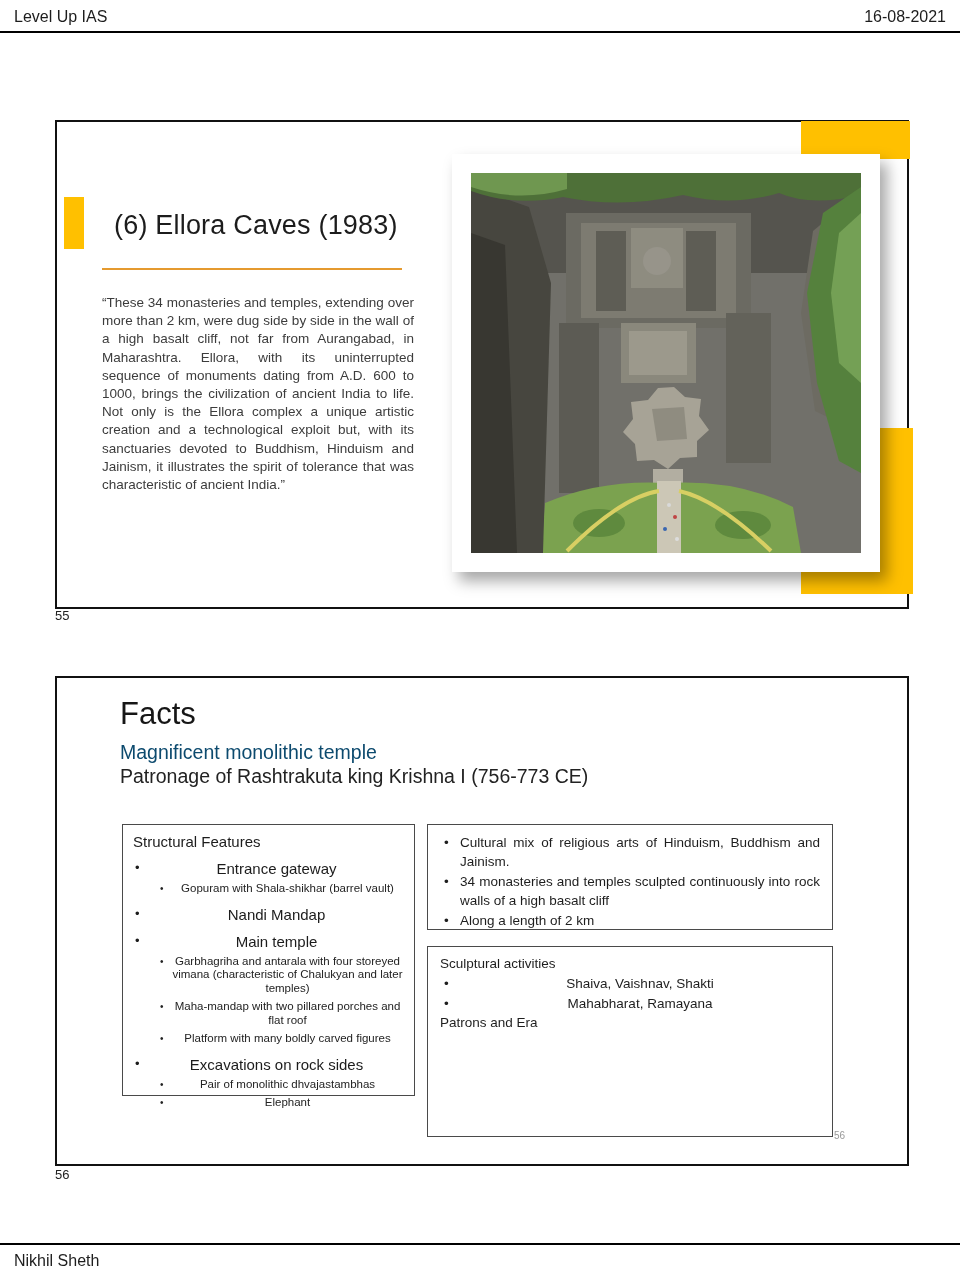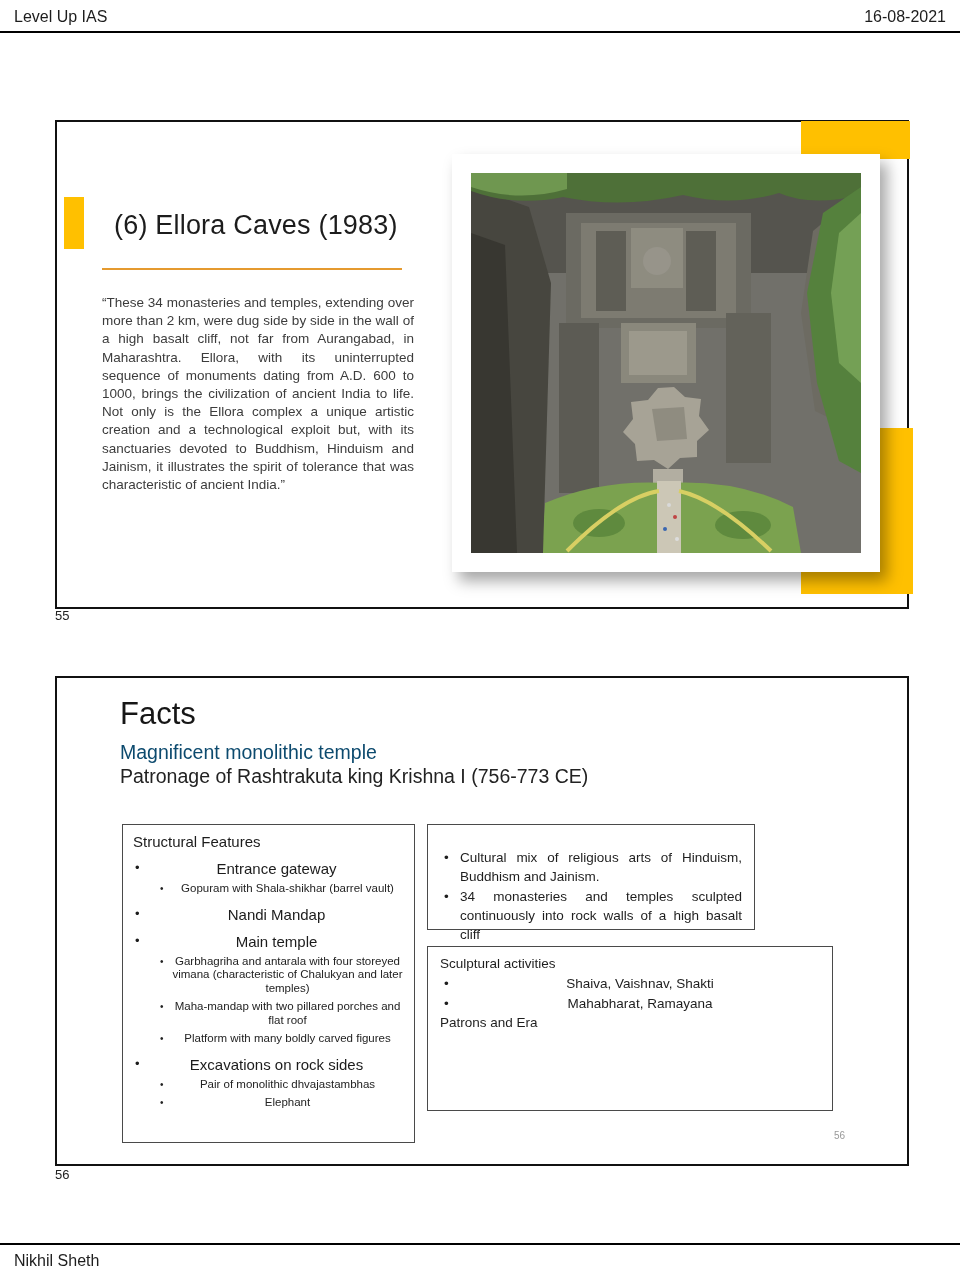--- a/index.html
+++ b/index.html
@@ -52,23 +52,23 @@
     z-index: 4;
   }
   .photo-card svg { display: block; }
 
   
   .facts-title { left: 63px; top: 18px; font-size: 31px; font-weight: 400; color: #161616; }
   .facts-sub1  { left: 63px; top: 63px; font-size: 19.5px; color: #0c4a6e; }
   .facts-sub2  { left: 63px; top: 87px; font-size: 19.5px; color: #222; }
 
   .fact-box { position: absolute; border: 1.5px solid #4a4a4a; background: #fff; box-sizing: border-box; }
-  .box-structural { left: 65px;  top: 146px; width: 293px; height: 319px; padding: 8px 10px; }
-  .box-overview   { left: 370px; top: 146px; width: 328px; height: 106px; padding: 22px 12px; }
-  .box-sculptural { left: 370px; top: 268px; width: 406px; height: 165px; padding: 7px 12px; }
+  .box-structural { left: 65px;  top: 146px; width: 293px; height: 272px; padding: 8px 10px; }
+  .box-overview   { left: 370px; top: 146px; width: 406px; height: 106px; padding: 7px 12px; }
+  .box-sculptural { left: 370px; top: 268px; width: 406px; height: 191px; padding: 7px 12px; }
 
   .box-heading { font-size: 15px; color: #1c1c1c; }
   ul.plain { list-style: none; margin: 0; padding: 0; }
   li { position: relative; text-align: center; }
   li.l1 {
     font-size: 15px; color: #1c1c1c;
     padding-left: 16px; margin-top: 10px;
   }
   li.l1::before { content: "\2022"; position: absolute; left: 2px; font-size: 13px; }
   li.l2 {

